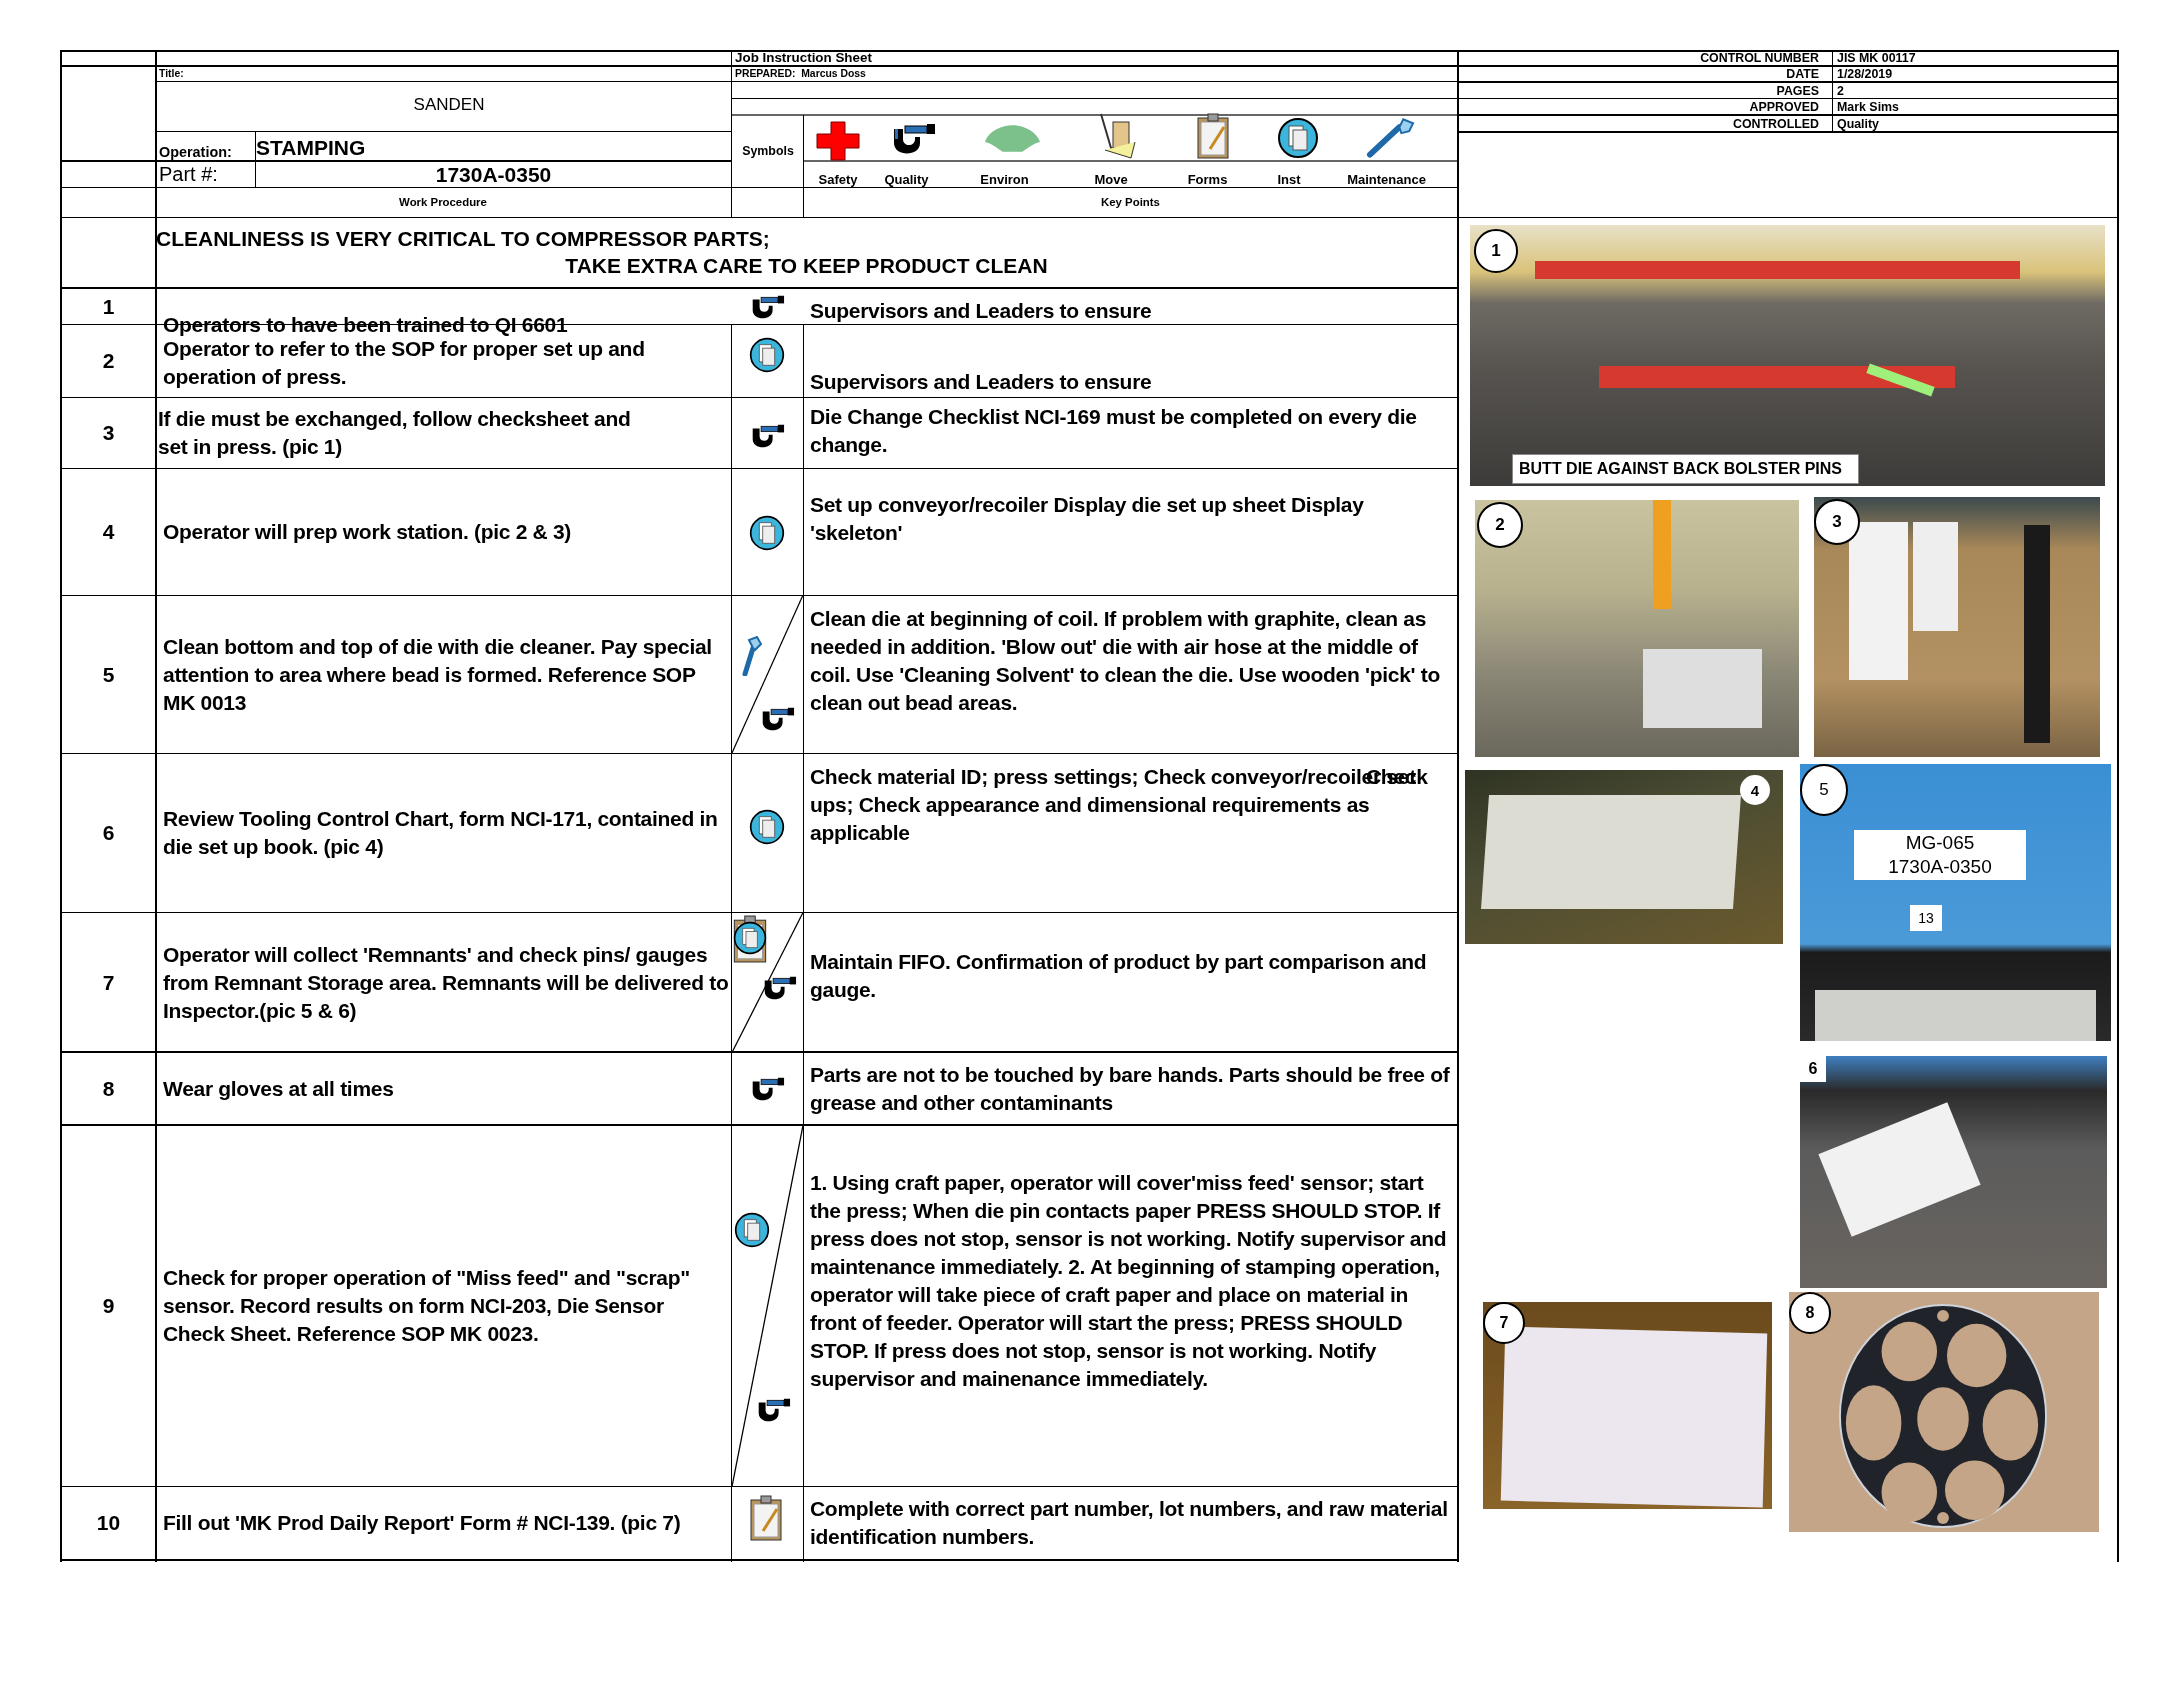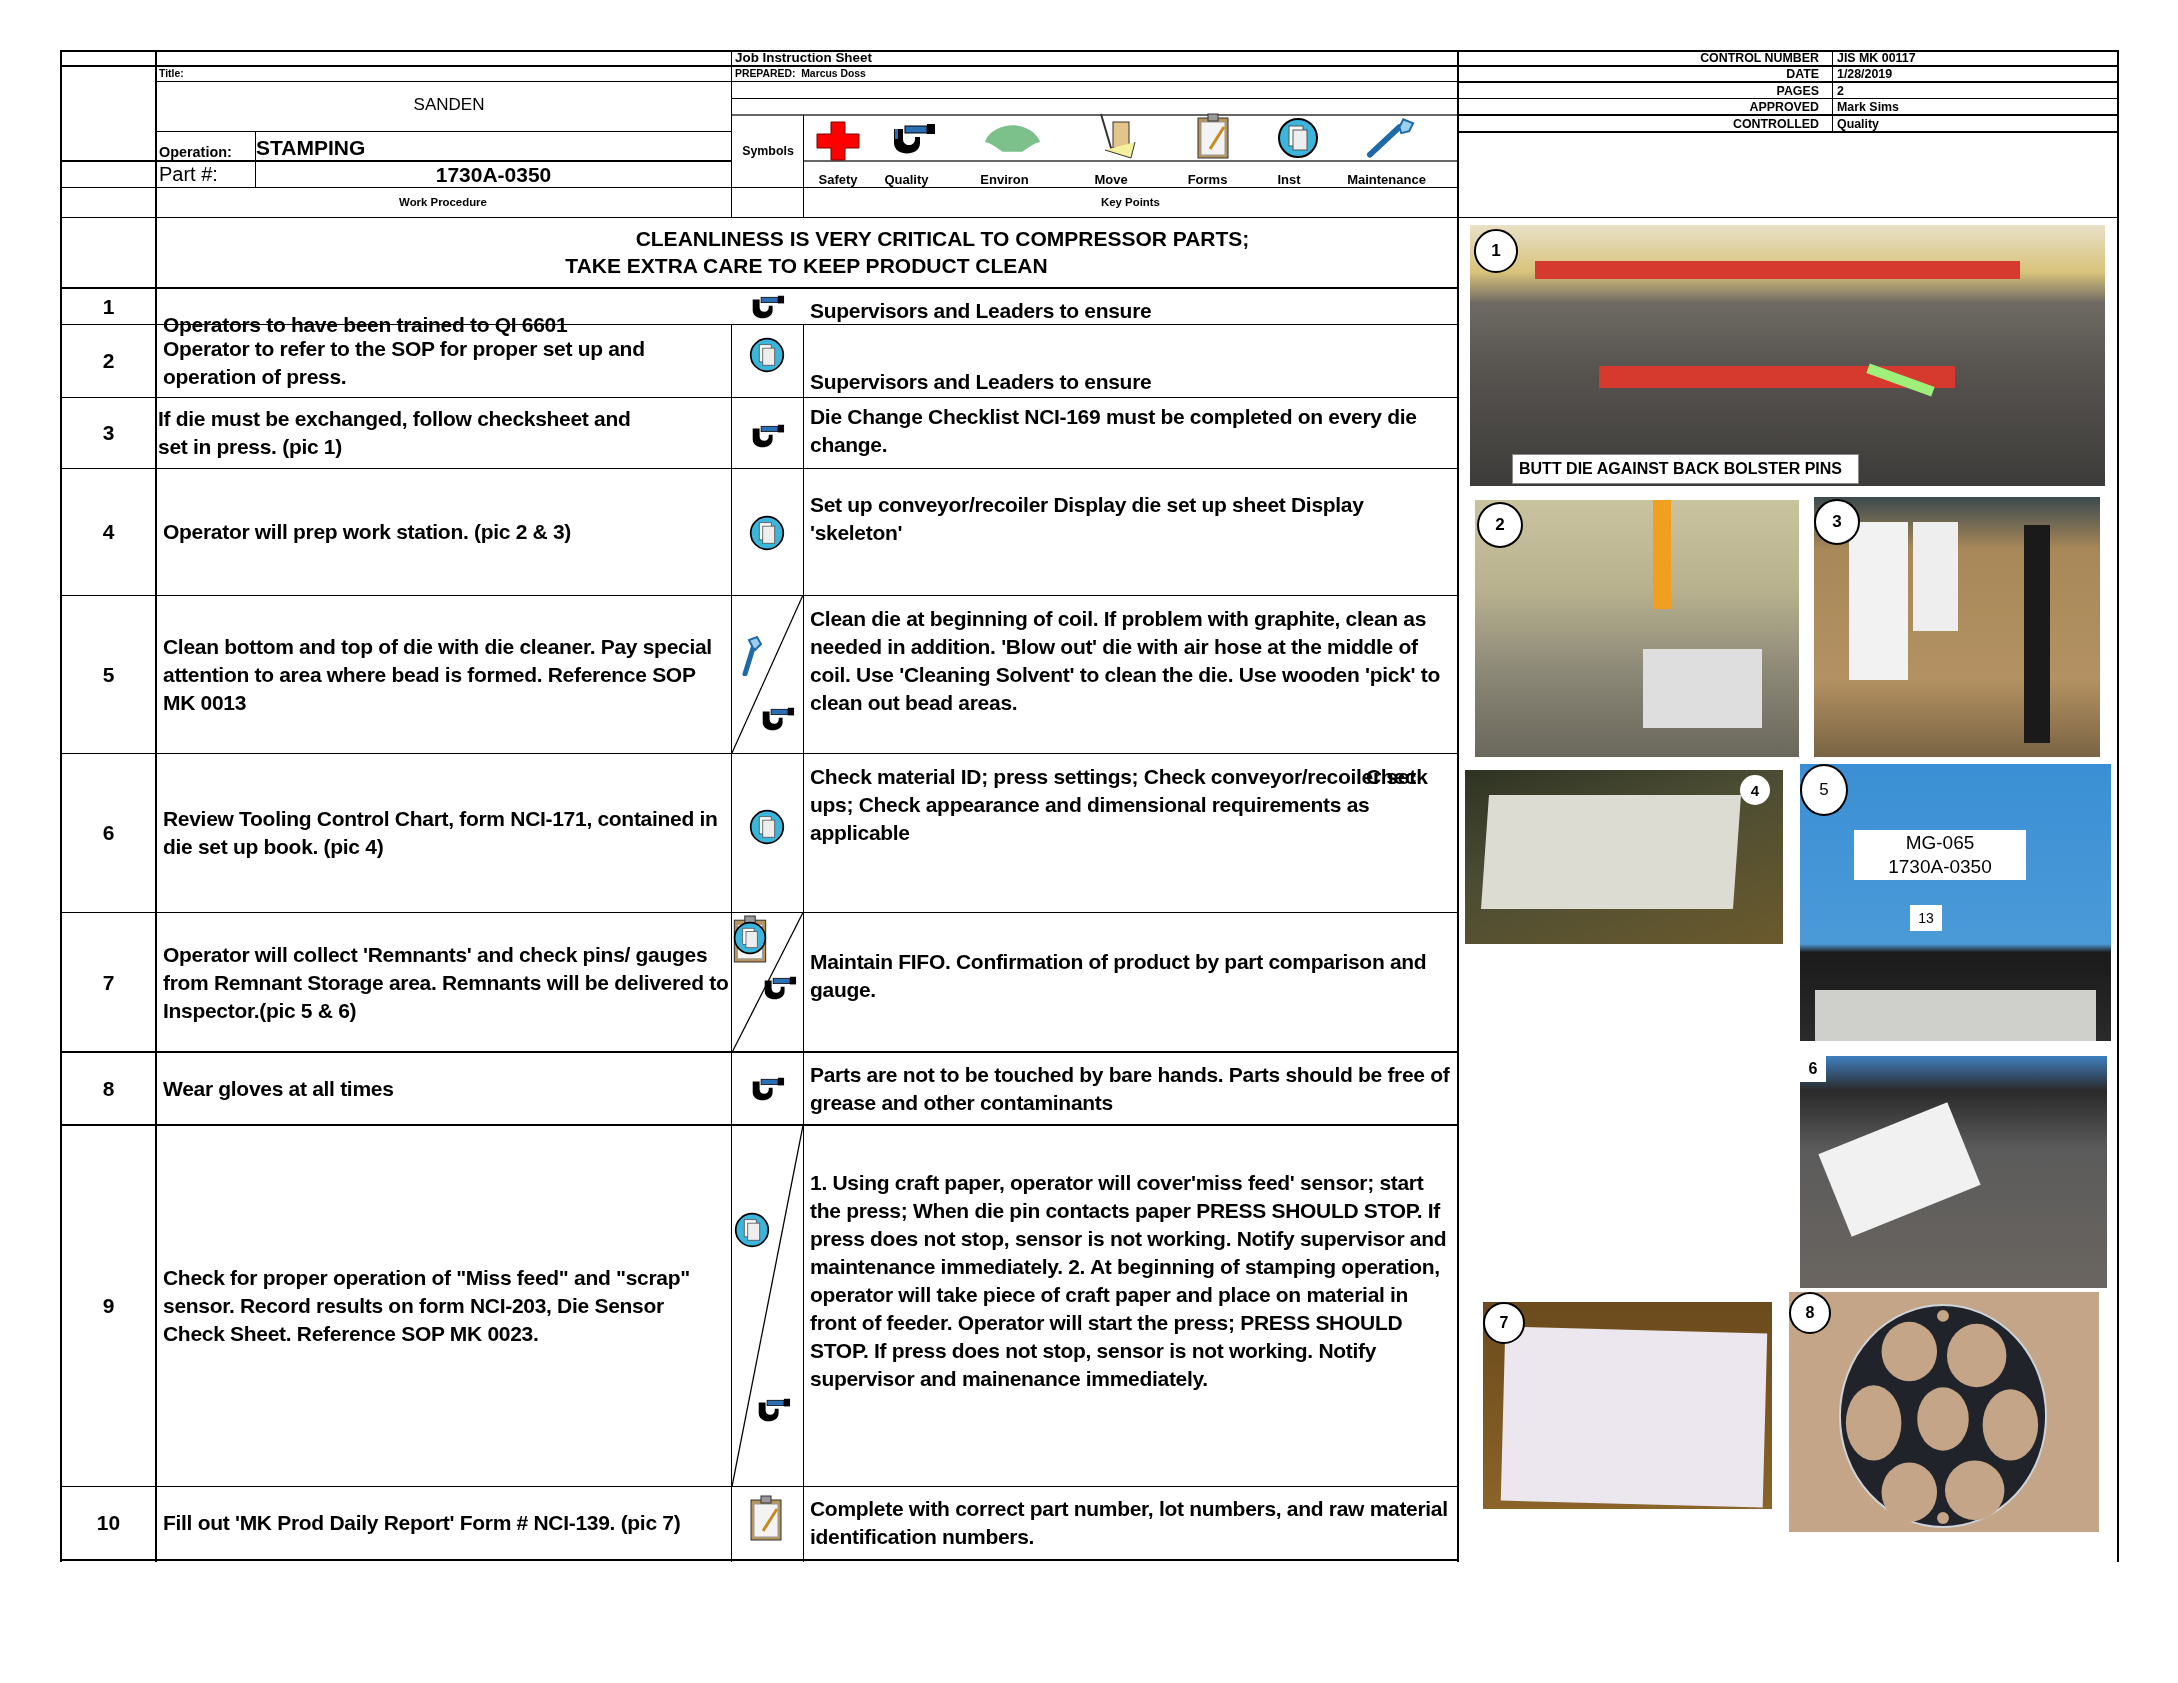--- a/index.html
+++ b/index.html
@@ -140,21 +140,21 @@
   <div class="abs ctrl-label" style="left:1458px;top:66px;width:373px;height:16px;">DATE</div>
   <div class="abs ctrl-val" style="left:1833px;top:66px;width:284px;height:16px;">1/28/2019</div>
   <div class="abs ctrl-label" style="left:1458px;top:83px;width:373px;height:16px;">PAGES</div>
   <div class="abs ctrl-val" style="left:1833px;top:83px;width:284px;height:16px;">2</div>
   <div class="abs ctrl-label" style="left:1458px;top:99px;width:373px;height:16px;">APPROVED</div>
   <div class="abs ctrl-val" style="left:1833px;top:99px;width:284px;height:16px;">Mark Sims</div>
   <div class="abs ctrl-label" style="left:1458px;top:116px;width:373px;height:16px;">CONTROLLED</div>
   <div class="abs ctrl-val" style="left:1833px;top:116px;width:284px;height:16px;">Quality</div>
 </div>
 
-<div class="txt bold" style="left:156px;top:228px;width:1573px;font-size:21px;text-align:center;">CLEANLINESS IS VERY CRITICAL TO COMPRESSOR PARTS;</div>
+<div class="txt bold" style="left:156px;top:228px;width:1573px;font-size:21px;">CLEANLINESS IS VERY CRITICAL TO COMPRESSOR PARTS;</div>
 <div class="txt bold" style="left:156px;top:255px;width:1301px;font-size:21px;text-align:center;">TAKE EXTRA CARE TO KEEP PRODUCT CLEAN</div>
 
 <div>
   <div class="abs step-num" style="left:61px;top:289px;width:95px;height:35px;">1</div>
   <div class="abs cell-text" style="left:157px;top:302px;width:573px;height:35px;padding-top:10px;">Operators to have been trained to QI 6601</div>
   <svg class="abs" style="left:748px;top:295px;width:40px;height:26px;" viewBox="0 0 46 34">
       <rect x="14" y="3" width="22" height="7" fill="#2a6fb3" stroke="#000"></rect>
       <rect x="36" y="1" width="8" height="10" fill="#000"></rect>
       <path d="M3 6h9v10c0 8 12 8 12 0V14h5v6c0 14-26 14-26 0z" fill="#000"></path>
     </svg>

